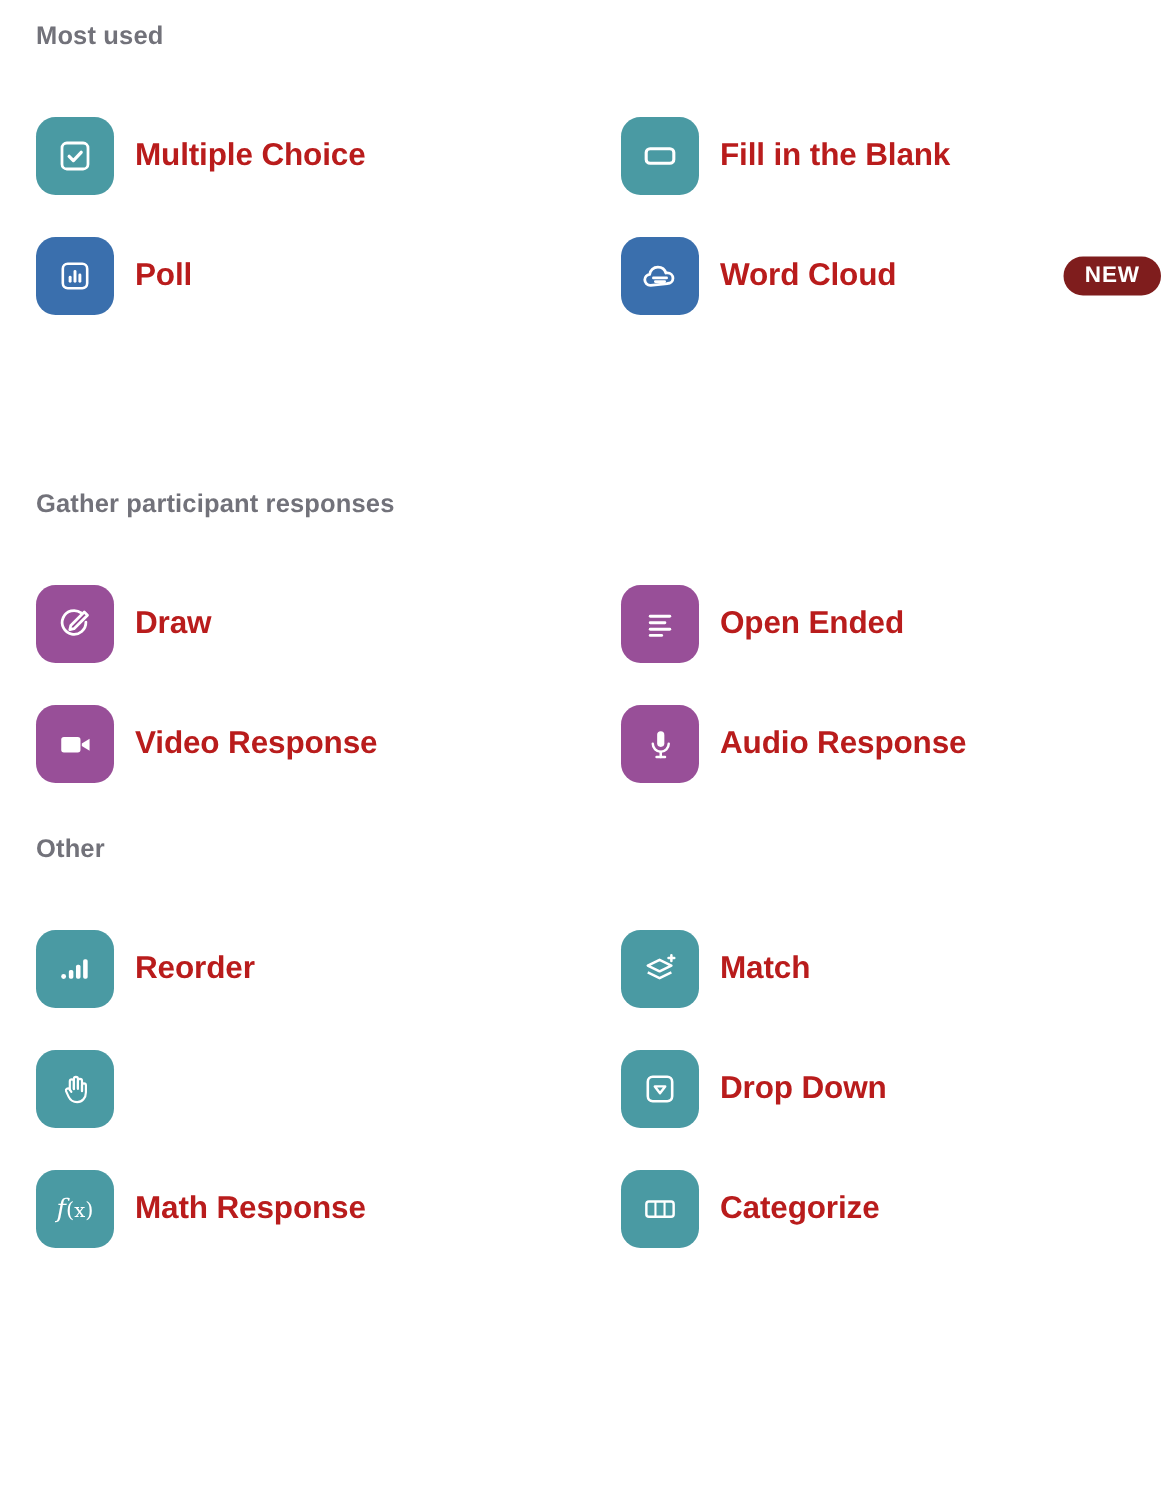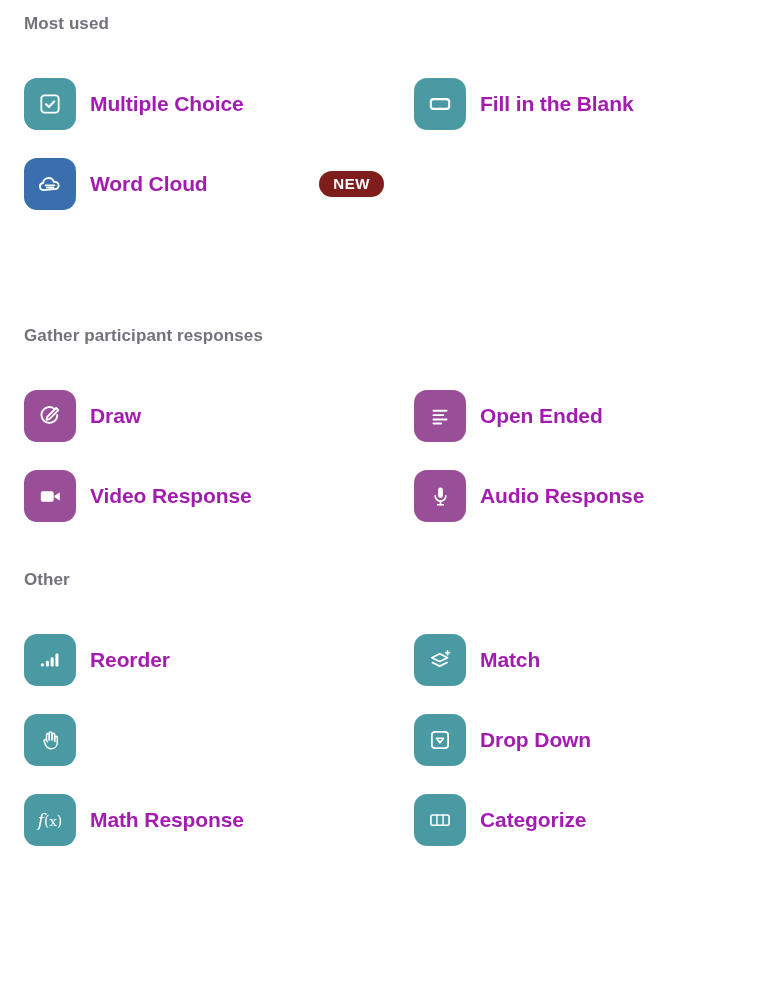--- a/index.html
+++ b/index.html
@@ -60,21 +60,21 @@
     align-items: center;
     justify-content: center;
     color: #ffffff;
   }
 
   .tile svg { display: block; }
 
   .label {
     font-size: 21px;
     font-weight: 700;
-    color: #a21caf;
+    color: #b91c1c;
     margin-left: 14px;
     letter-spacing: -0.1px;
     white-space: nowrap;
   }
 
   .badge {
     margin-left: auto;
     margin-right: 6px;
     background: #7f1d1d;
     color: #ffffff;
@@ -93,21 +93,21 @@
     font-weight: 400;
     line-height: 1;
     text-align: center;
   }
   .mathtxt .paren { font-size: 14px; font-style: normal; }
   .mathtxt .xv { font-size: 13px; font-style: normal; }
 
   
   .sec-most    { position:absolute; top: 14px;  left: 0; width: 782px; }
   .sec-gather  { position:absolute; top: 326px; left: 0; width: 782px; }
-  .sec-other   { position:absolute; top: 570px; left: 0; width: 782px; }
+  .sec-other   { position:absolute; top: 556px; left: 0; width: 782px; }
   .sec-header-gap { height: 30px; }
 </style>
 </head>
 <body>
 
 <div class="panel">
 
   <div class="section sec-most">
     <div class="section-header">Most used</div>
     <div class="sec-header-gap"></div>
@@ -125,20 +125,33 @@
 
       <div class="item">
         <span class="tile" style="background:#4a9aa3">
           <svg width="26" height="26" viewBox="0 0 24 24" fill="none" stroke="#fff" stroke-width="1.9">
             <rect x="3.5" y="7.5" width="17" height="9" rx="2.4"></rect>
           </svg>
         </span>
         <span class="label">Fill in the Blank</span>
       </div>
 
+      <div class="item">
+        <span class="tile" style="background:#3a6fad">
+          <svg width="26" height="26" viewBox="0 0 24 24" fill="none" stroke="#fff" stroke-width="1.6">
+            <rect x="4.5" y="4.5" width="15" height="15" rx="3"></rect>
+            <g stroke-width="1.8" stroke-linecap="round">
+              <path d="M9 15.2v-2.4"></path>
+              <path d="M12 15.2V9.2"></path>
+              <path d="M15 15.2v-3.8"></path>
+            </g>
+          </svg>
+        </span>
+        <span class="label">Poll</span>
+      </div>
 
       <div class="item">
         <span class="tile" style="background:#3a6fad">
           <svg width="28" height="28" viewBox="0 0 24 24" fill="none" stroke="#fff" stroke-width="1.6">
             <path d="M6.6 17.3c-1.9 0-3.3-1.4-3.3-3.1 0-1.6 1.2-2.9 2.8-3.1.2-2.4 2.2-4.2 4.7-4.2 2.2 0 4 1.4 4.5 3.4.3-.1.6-.1.9-.1 1.8 0 3.2 1.4 3.2 3.1s-1.4 3-3.2 3z" stroke-linejoin="round"></path>
             <path d="M8.2 13.1h7.6M9.3 15.2h5.4" stroke-width="1.5" stroke-linecap="round"></path>
           </svg>
         </span>
         <span class="label">Word Cloud</span>
         <span class="badge">NEW</span>

